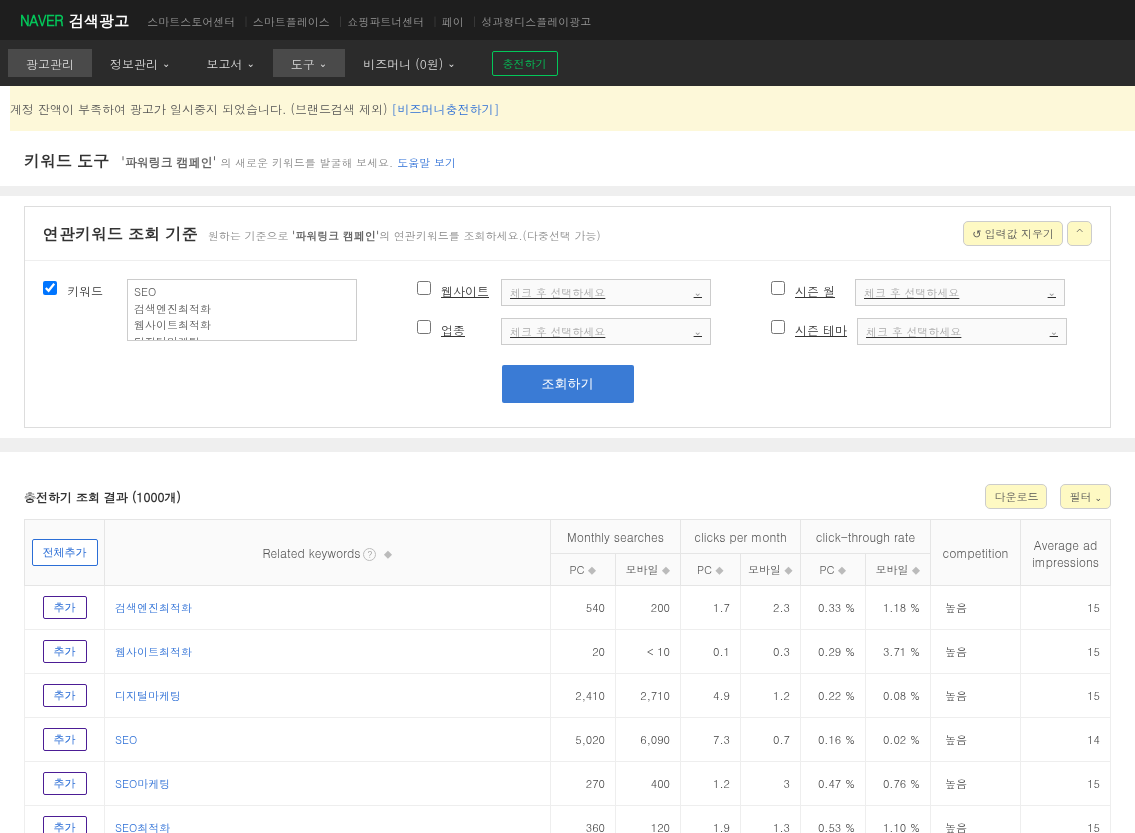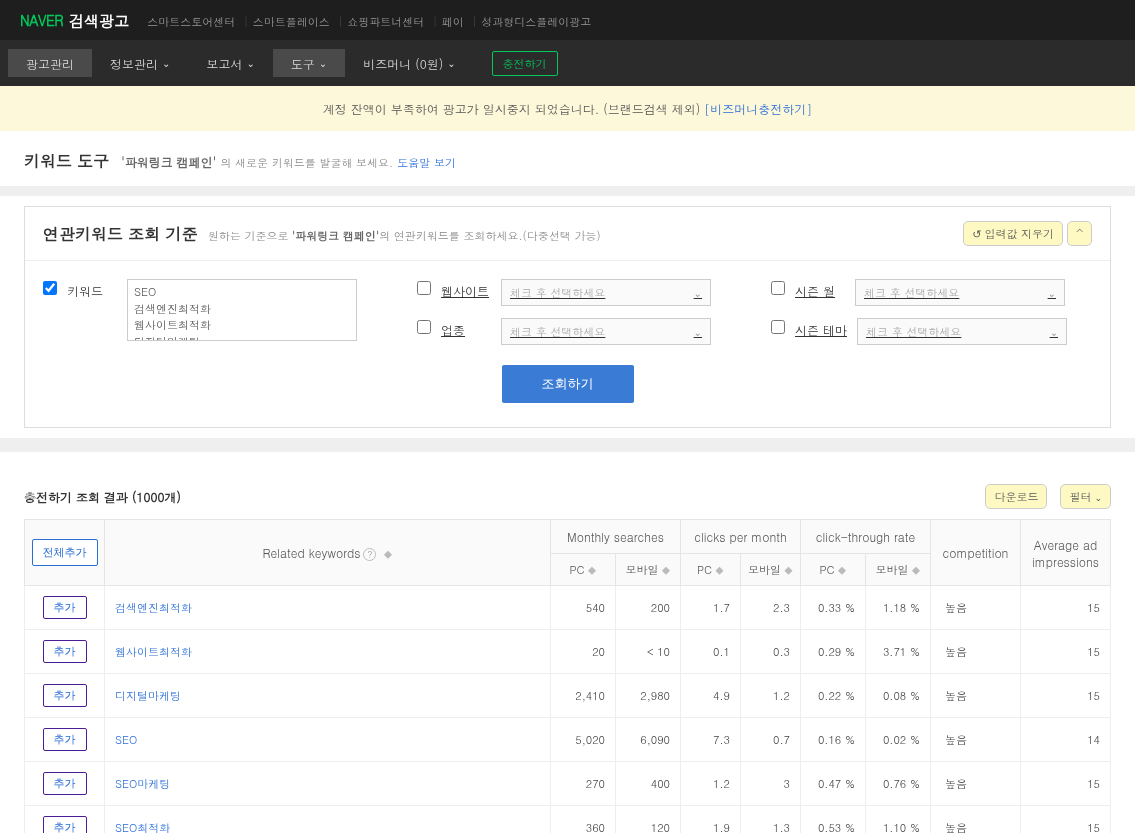--- a/index.html
+++ b/index.html
@@ -14,21 +14,21 @@
 
 
 .navbar { background: #2b2b2b; height: 46px; display: flex; align-items: center; padding: 0 8px; }
 .navbar .nitem { color: #ddd; font-size: 12px; padding: 0 18px; height: 28px; display: flex; align-items: center; cursor: pointer; }
 .navbar .nitem.active { background: #4a4a4a; }
 .navbar .nitem.hl { background: #4a4a4a; }
 .navbar .caret { margin-left: 4px; font-size: 10px; }
 .navbar .charge-btn { border: 1px solid #03c75a; color: #03c75a; padding: 4px 10px; font-size: 11px; margin-left: 18px; border-radius: 2px; cursor: pointer; }
 
 
-.notice { background: #fdf8d9; text-align: center; padding: 14px 0; font-size: 12px; color: #555; }
+.notice { background: #fdf8d9; padding: 14px 0; font-size: 12px; color: #555; margin-left: 10px; }
 .notice a { color: #2b6ed6; text-decoration: none; }
 
 
 .page-title { padding: 18px 24px 14px; font-size: 12px; }
 .page-title .big { font-size: 16px; color: #333; font-weight: bold; margin-right: 8px; }
 .page-title .emph { color: #666; font-weight: bold; }
 .page-title .sub { color: #888; font-size: 11px; }
 .page-title a { color: #2b6ed6; text-decoration: none; font-size: 11px; }
 
 .gray-band { background: #efefef; height: 10px; }
@@ -43,21 +43,21 @@
 .small-btn { border: 1px solid #ccc; background: #fef9c3; padding: 4px 8px; font-size: 11px; color: #555; cursor: pointer; border-radius: 5px; }
 .small-btn .caret { margin-left: 3px; font-size: 9px; }
 
 .panel-body { padding: 18px 18px 24px; }
 .filter-row { display: flex; gap: 60px; }
 .filter-col { display: flex; flex-direction: column; gap: 12px; text-decoration: underline; }
 .filter-item { display: flex; align-items: flex-start; gap: 10px; }
 .chk { width: 14px; height: 14px; margin-top: 2px; }
 .f-label { font-size: 12px; color: #333; min-width: 50px; padding-top: 3px; }
 .kw-textarea { width: 230px; height: 62px; border: 1px solid #ccc; font-size: 11px; color: #555; padding: 4px 6px; resize: none; background: #fff; overflow-y: scroll; line-height: 1.5; font-family: inherit; }
-.fake-select { border: 1px solid #ccc; background: #fafafa; padding: 5px 8px; font-size: 11px; color: #aaa; width: 210px; display: flex; justify-content: space-between; align-items: center; cursor: pointer; }
+.fake-select { border: 1px solid #ccc; background: #fafafa; padding: 5px 8px; font-size: 11px; color: #aaa; width: 210px; display: flex; justify-content: space-between; cursor: pointer; }
 .fake-select .caret { color: #999; font-size: 10px; }
 
 .center-btn-row { text-align: center; margin-top: 20px; }
 .primary-btn { background: #3a7bd5; color: #fff; border: none; padding: 10px 40px; font-size: 13px; cursor: pointer; border-radius: 2px; }
 
 
 .results { margin: 24px 24px 0; }
 .results-head { display: flex; justify-content: space-between; align-items: center; padding: 8px 0 10px; }
 .results-head .rt { font-size: 12px; color: #333; font-weight: bold; }
 .results-head .right-btns { display: flex; gap: 13px; text-align: center; }
@@ -239,21 +239,21 @@
           <td>0.3</td>
           <td>0.29 %</td>
           <td>3.71 %</td>
           <td class="comp-cell">높음</td>
           <td>15</td>
         </tr>
         <tr>
           <td class="add-cell"><button class="add-btn">추가</button></td>
           <td class="keyword-cell"><a href="#">디지털마케팅</a></td>
           <td>2,410</td>
-          <td>2,980</td>
+          <td>2,710</td>
           <td>4.9</td>
           <td>1.2</td>
           <td>0.22 %</td>
           <td>0.08 %</td>
           <td class="comp-cell">높음</td>
           <td>15</td>
         </tr>
         <tr>
           <td class="add-cell"><button class="add-btn">추가</button></td>
           <td class="keyword-cell"><a href="#">SEO</a></td>

